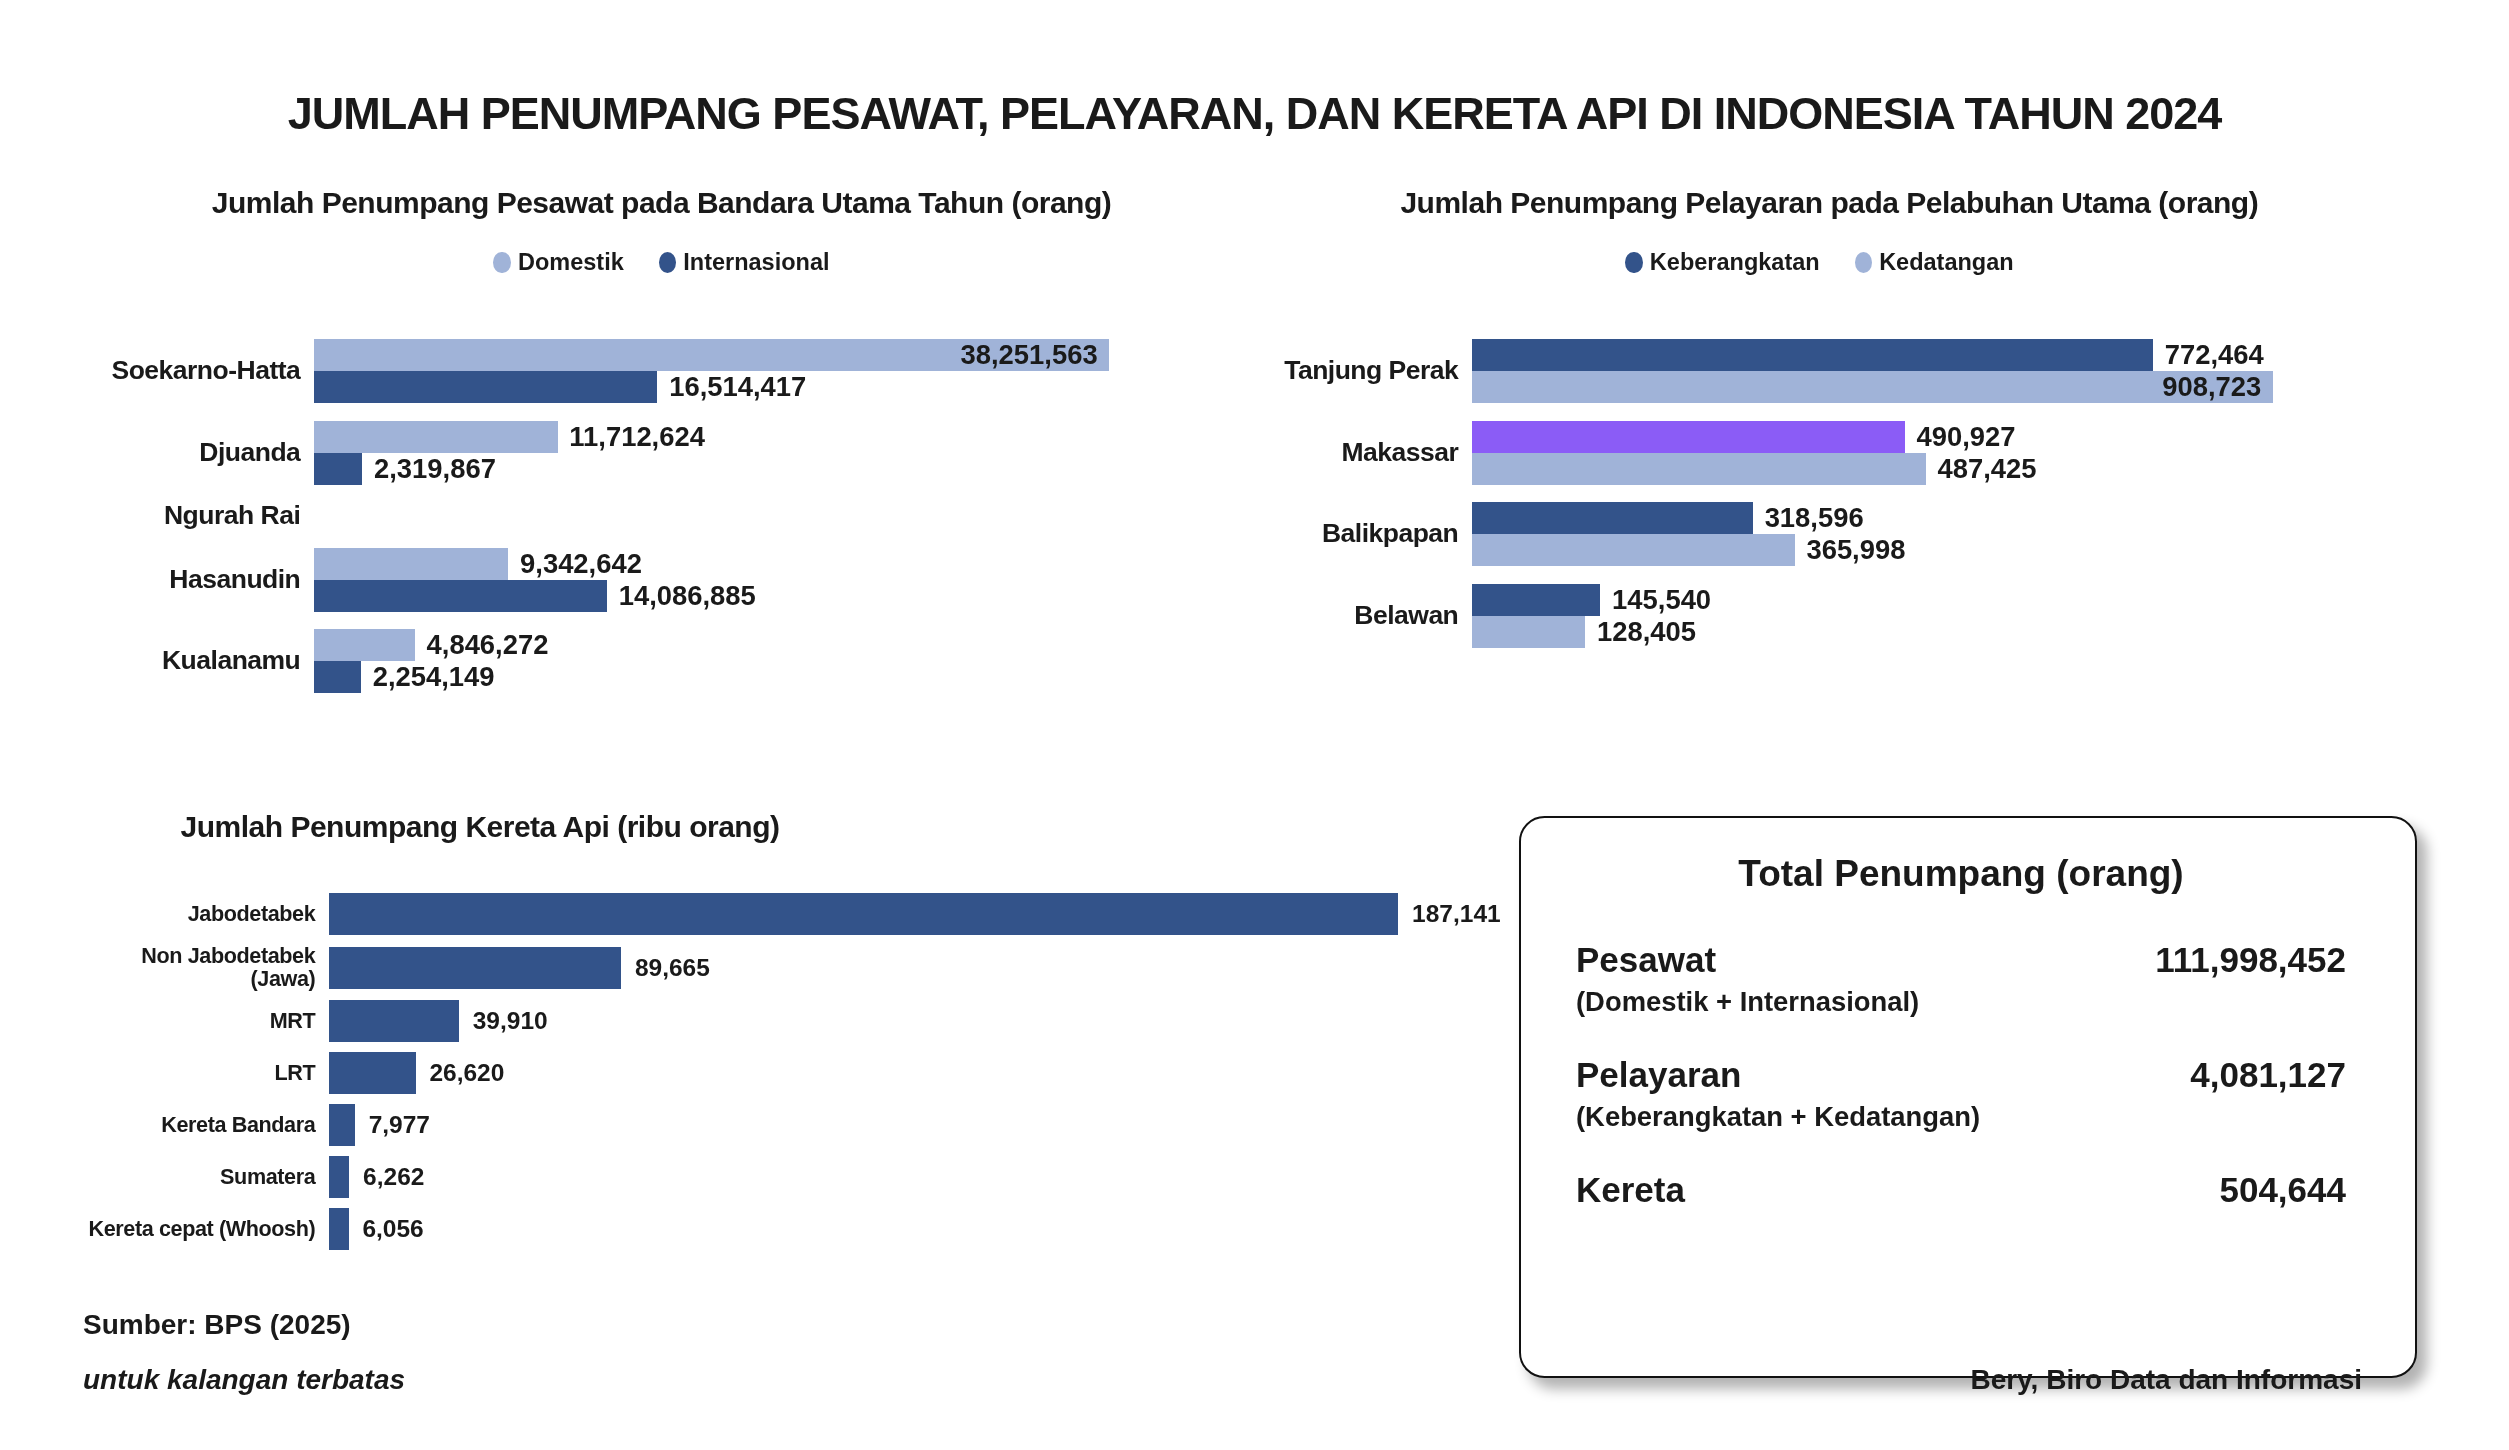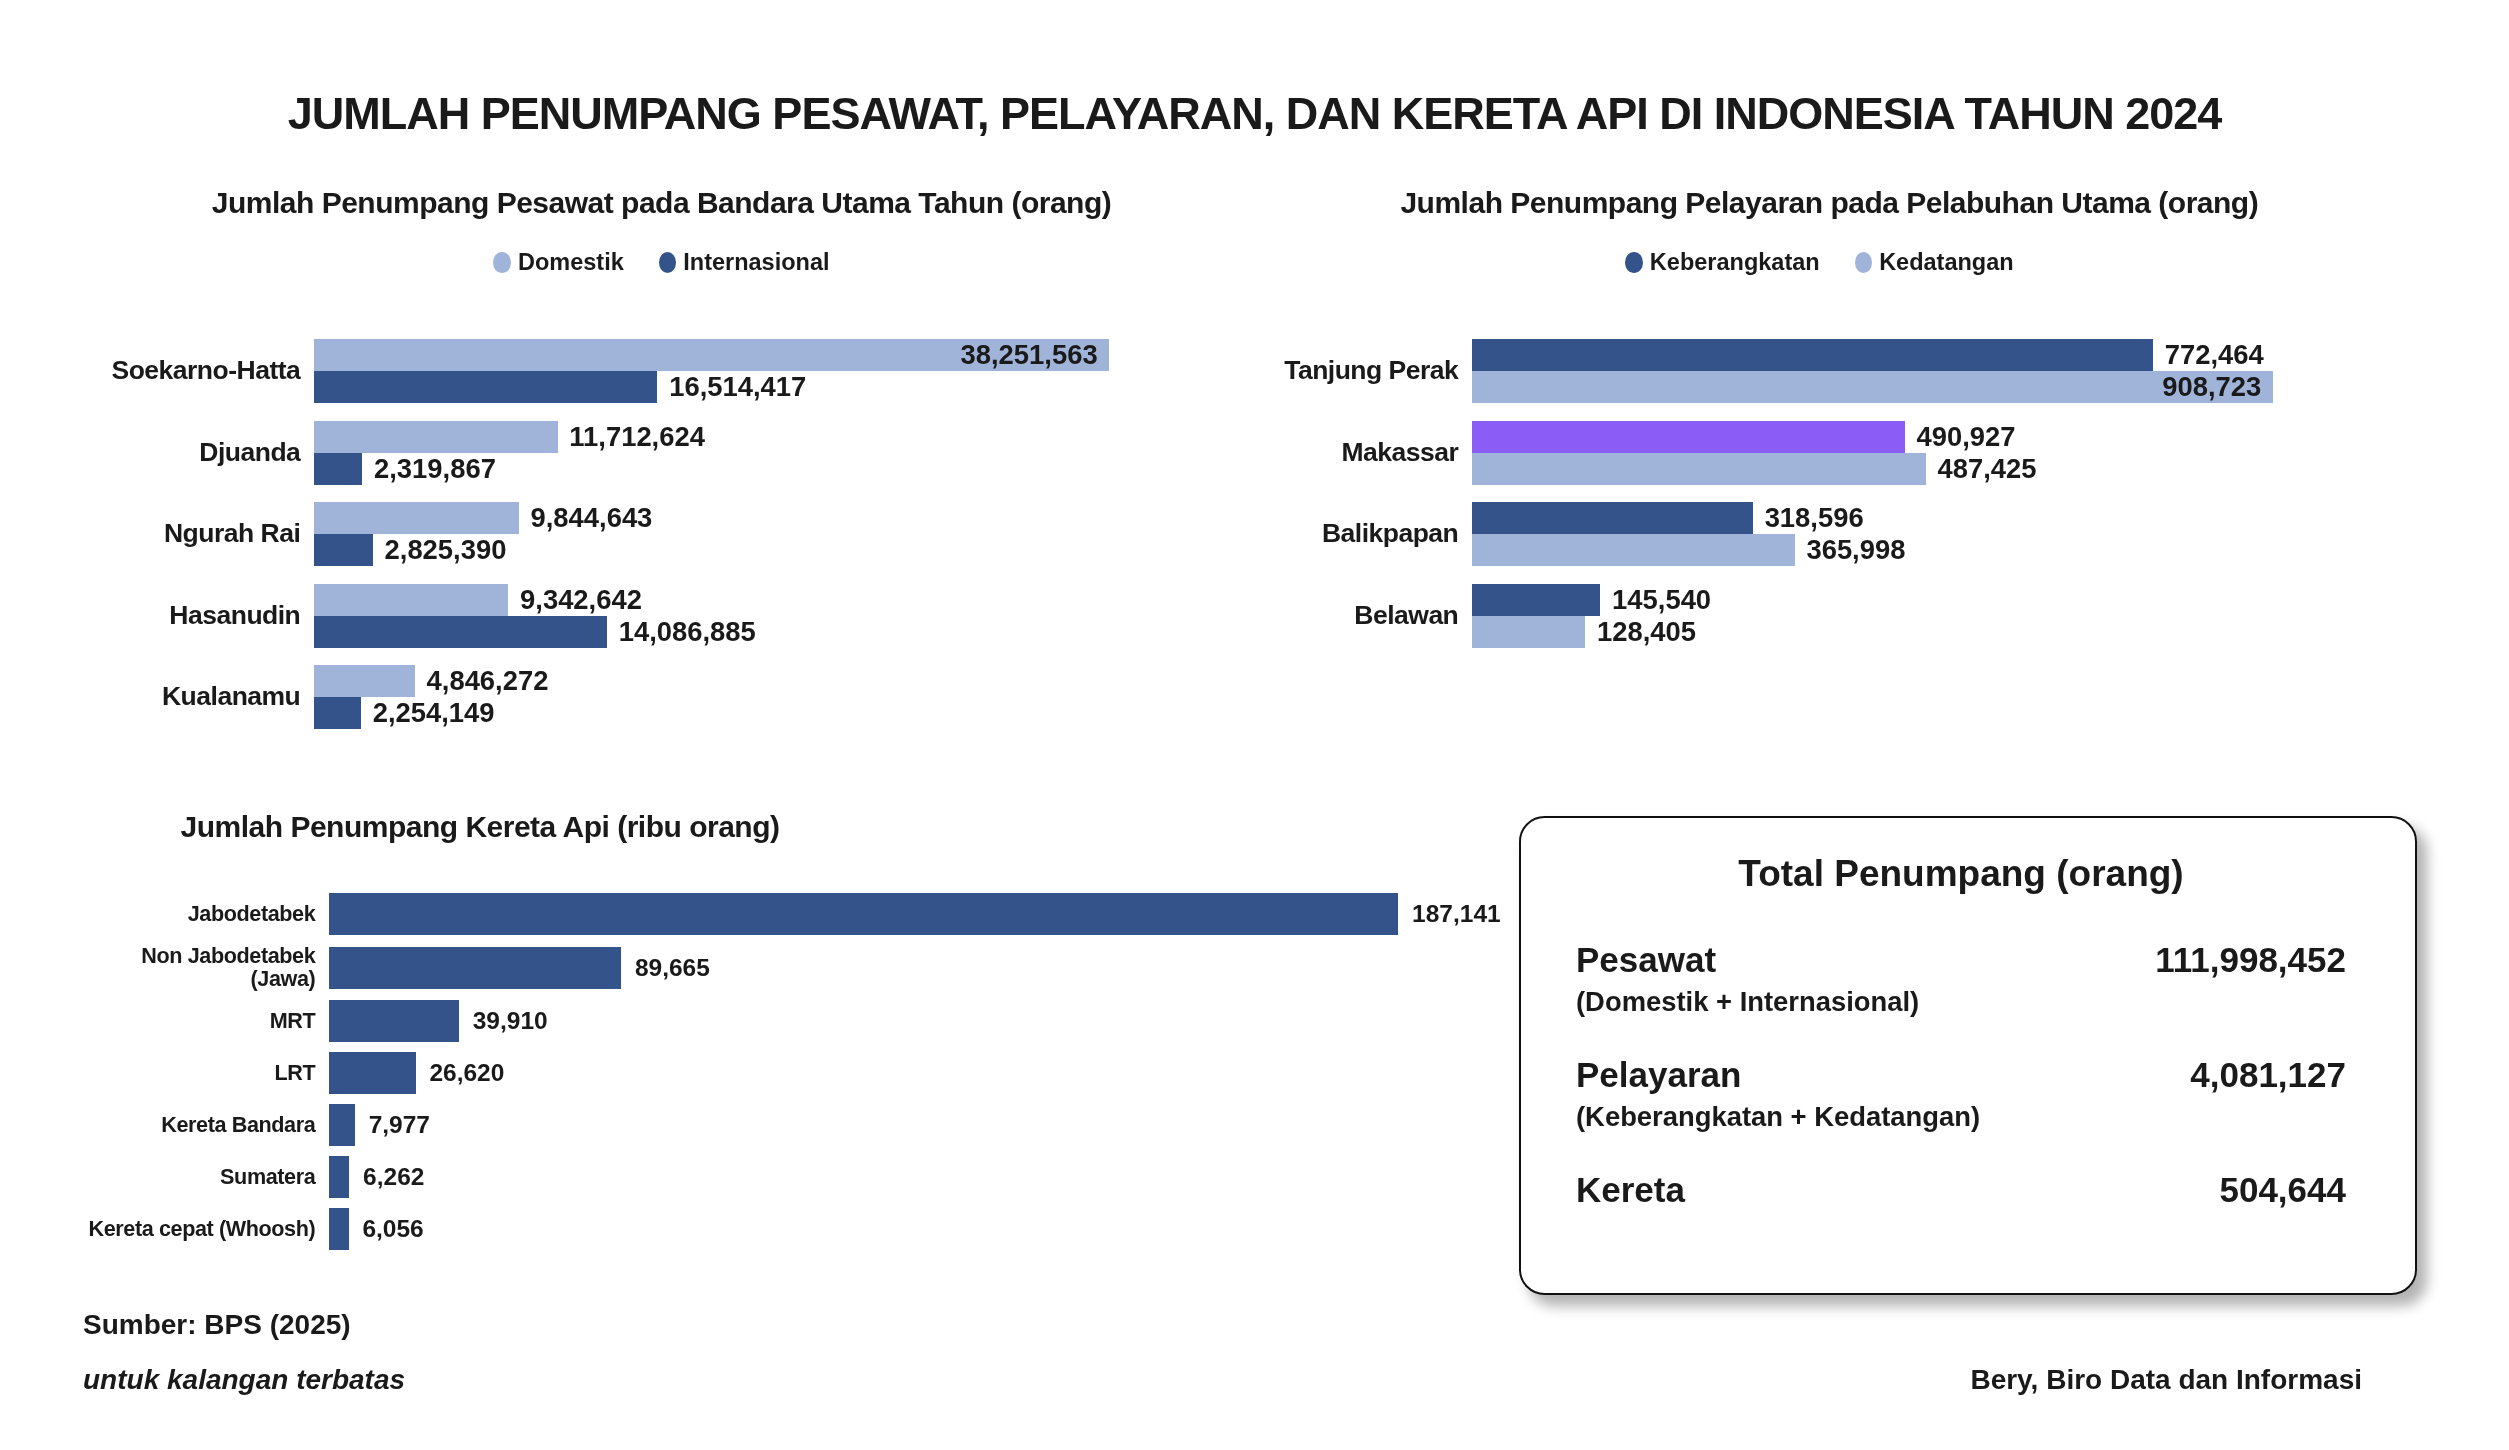--- a/index.html
+++ b/index.html
@@ -45,21 +45,21 @@
   #chart-kereta{left:78px;top:810px;width:1362px;height:470px;}
   #chart-kereta .chart-title{position:absolute;left:0;top:0;width:804px;}
   #chart-kereta .bars{top:83px;width:1359px;}
   #chart-kereta .row{margin-bottom:10px;justify-content:center;}
   #chart-kereta .cat{width:251px;padding-right:13.7px;font-size:21.6px;letter-spacing:-0.4px;line-height:1.05;}
   #chart-kereta .bar{height:42px;}
   #chart-kereta .val{font-size:24.5px;left:calc(100% + 13.7px);}
 
   
   .total-box{
-    position:absolute;left:1519px;top:816px;width:898px;height:479px;
+    position:absolute;left:1519px;top:816px;width:898px;height:562px;
     box-sizing:border-box;border:2.9px solid #111111;border-radius:25.5px;
     background:#ffffff;box-shadow:9.8px 10.8px 12.7px rgba(0,0,0,0.30);
     padding:23.5px 69px 0 55px;
   }
   .total-title{text-align:center;font-size:37px;font-weight:bold;margin-top:11.8px;}
   .total-row{display:flex;justify-content:space-between;align-items:baseline;font-size:35px;font-weight:bold;}
   .total-row.first{margin-top:45px;}
   .total-row.next{margin-top:37px;}
   .total-sub{font-size:27.4px;font-weight:bold;margin-top:5.9px;}
 
@@ -105,28 +105,20 @@
             <div class="bar" style="width: 30.0324%; background: rgb(160, 179, 216);">
               <span class="val">11,712,624</span>
             </div>
             <div class="bar" style="width: 5.94838%; background: rgb(51, 83, 138);">
               <span class="val">2,319,867</span>
             </div>
           </div>
         </div>
         <div class="row">
           <div class="cat">Ngurah Rai</div>
-          <div class="bars-wrap">
-            <div class="bar" style="width: 25.2427%; background: rgb(160, 179, 216);">
-              <span class="val">9,844,643</span>
-            </div>
-            <div class="bar" style="width: 7.24459%; background: rgb(51, 83, 138);">
-              <span class="val">2,825,390</span>
-            </div>
-          </div>
         </div>
         <div class="row">
           <div class="cat">Hasanudin</div>
           <div class="bars-wrap">
             <div class="bar" style="width: 23.9555%; background: rgb(160, 179, 216);">
               <span class="val">9,342,642</span>
             </div>
             <div class="bar" style="width: 36.1202%; background: rgb(51, 83, 138);">
               <span class="val">14,086,885</span>
             </div>

